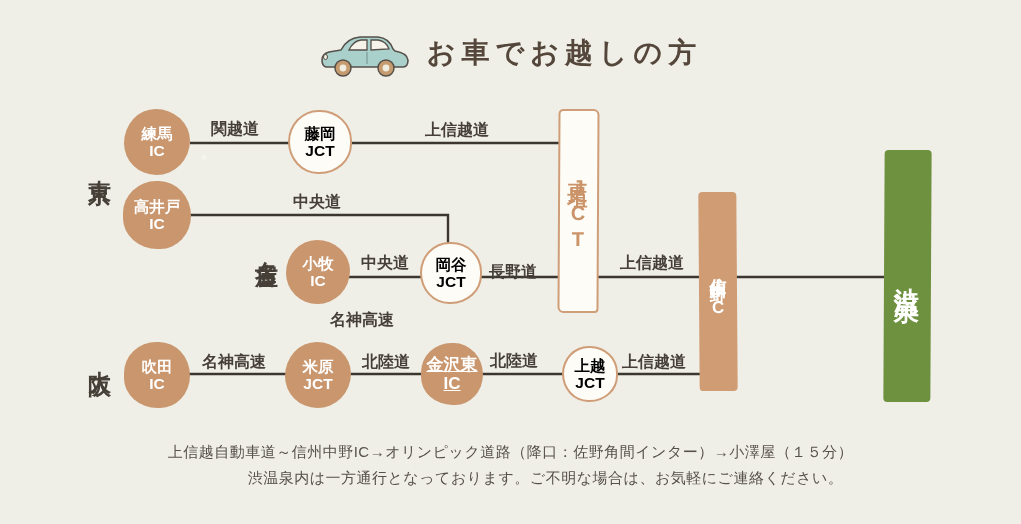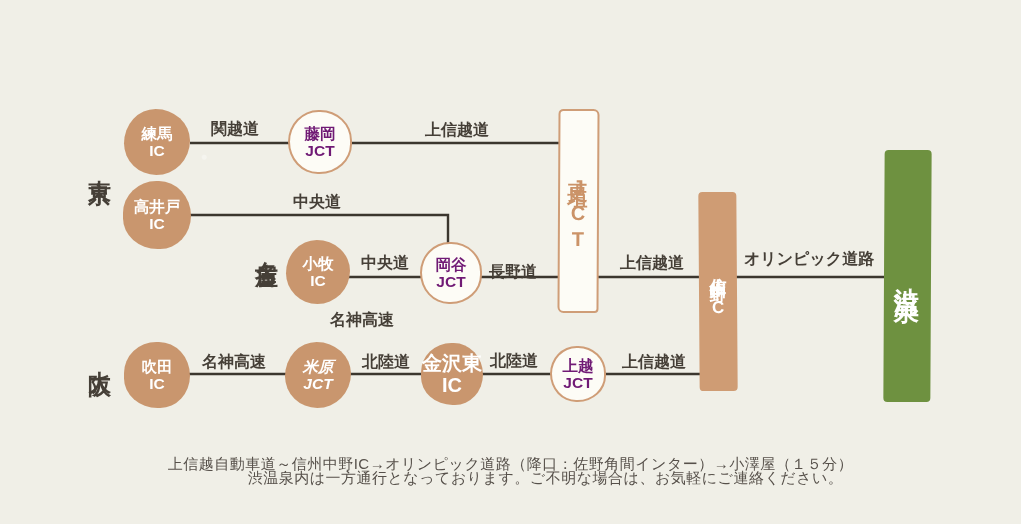--- a/index.html
+++ b/index.html
@@ -17,21 +17,21 @@
     color:#54463a; letter-spacing:6px; }
 
   svg.routes { position:absolute; left:0; top:0; }
   .rline { stroke:#3b362e; stroke-width:2.4; fill:none; }
 
   .node { position:absolute; display:flex; flex-direction:column; align-items:center;
     justify-content:center; text-align:center; line-height:1.12; font-weight:700;
     font-size:15.5px; box-sizing:border-box; }
   .node.fill { background:#c9966e; color:#fff; border-radius:48% 52% 51% 49% / 52% 48% 52% 48%; }
   .node.fill.alt { border-radius:51% 49% 47% 53% / 49% 53% 51% 47%; }
-  .node.outline { background:#fdfcf6; border:2px solid #cf9d77; color:#701a75;
+  .node.outline { background:#fdfcf6; border:2px solid #cf9d77; color:#000000;
     border-radius:49% 51% 52% 48% / 51% 49% 48% 52%; }
 
   .vrect { position:absolute; writing-mode:vertical-rl; text-orientation:upright;
     display:flex; align-items:center; justify-content:center; box-sizing:border-box; }
   .vrect.koshoku { background:#fdfcf6; border:2px solid #cf9d77; color:#cb9368;
     font-weight:700; font-size:20px; letter-spacing:4px; border-radius:5px 6px 4px 6px; transform:rotate(.3deg); }
   .vrect.shinshu { background:#cf9c74; color:#fff; font-size:17px; font-weight:600;
     letter-spacing:3px; border-radius:4px; transform:rotate(-.4deg); }
   .vrect.shibu { background:#6e9140; color:#fff; font-weight:700; font-size:25px;
     letter-spacing:6px; border-radius:4px; transform:rotate(.3deg); }
@@ -43,41 +43,54 @@
     text-align:center; white-space:nowrap; }
 
   .notes { position:absolute; left:0; width:100%; text-align:center;
     color:#56504a; font-size:15px; letter-spacing:.5px; }
 </style>
 </head>
 <body>
 
 <div class="stage">
 
+  <div class="header">
+    <svg width="92" height="54" viewBox="0 0 92 54">
+      <path d="M7 41 Q3 40 3 34 Q3 28 10 26 L22 24 Q28 12 41 11 L59 11 Q70 12 74 23 L76 25 Q88 27 89 34 Q89 41 84 41 Z" fill="#a9d0ca" stroke="#55504a" stroke-width="1.6" stroke-linejoin="round"></path>
+      <path d="M30 24 Q34 15 42 14 L48 14 L48 24 Z" fill="#f6f3ea" stroke="#55504a" stroke-width="1.3"></path>
+      <path d="M52 14 L59 14 Q67 15 70 23 L52 24 Z" fill="#f6f3ea" stroke="#55504a" stroke-width="1.3"></path>
+      <path d="M48 26 V38" stroke="#7b9a94" stroke-width="1.2"></path>
+      <circle cx="24" cy="42" r="8" fill="#c59b6f" stroke="#55504a" stroke-width="1.5"></circle>
+      <circle cx="24" cy="42" r="3.4" fill="#f1ece0"></circle>
+      <circle cx="67" cy="42" r="8" fill="#c59b6f" stroke="#55504a" stroke-width="1.5"></circle>
+      <circle cx="67" cy="42" r="3.4" fill="#f1ece0"></circle>
+      <ellipse cx="6.5" cy="31" rx="2" ry="2.6" fill="#f1ece0" stroke="#55504a" stroke-width="1"></ellipse>
+    </svg>
+    <div class="title">お車でお越しの方</div>
+  </div>
 
   <svg class="routes" width="1021" height="524" viewBox="0 0 1021 524">
     <path class="rline" d="M190 143 H559"></path>
     <path class="rline" d="M190 215 H448 V252"></path>
     <path class="rline" d="M318 277 H560"></path>
     <path class="rline" d="M596 277 H700"></path>
     <path class="rline" d="M736 277 H886"></path>
     <path class="rline" d="M157 374 H700"></path>
   </svg>
 
   <div class="region" style="left:85px; top:161px;">東京</div>
   <div class="region" style="left:252px; top:242px;">名古屋</div>
   <div class="region" style="left:85px; top:352px;">大阪</div>
 
   <div class="road" style="left:185px; top:119px; width:100px;">関越道</div>
   <div class="road" style="left:397px; top:120px; width:120px;">上信越道</div>
   <div class="road" style="left:267px; top:192px; width:100px;">中央道</div>
   <div class="road" style="left:335px; top:253px; width:100px;">中央道</div>
   <div class="road" style="left:463px; top:262px; width:100px;">長野道</div>
   <div class="road" style="left:592px; top:253px; width:120px;">上信越道</div>
-  <div class="road" style="left:729px; top:249px; width:160px;">オリンピック道路</div>
   <div class="road" style="left:312px; top:310px; width:100px;">名神高速</div>
   <div class="road" style="left:184px; top:352px; width:100px;">名神高速</div>
   <div class="road" style="left:336px; top:352px; width:100px;">北陸道</div>
   <div class="road" style="left:464px; top:351px; width:100px;">北陸道</div>
   <div class="road" style="left:594px; top:352px; width:120px;">上信越道</div>
 
   <div class="node fill" style="left:124px; top:109px; width:66px; height:66px;align-items:center;">
     <span>練馬</span>
     <span>IC</span>
   </div>
@@ -94,33 +107,33 @@
     <span>IC</span>
   </div>
   <div class="node outline" style="left:420px; top:242px; width:62px; height:62px;">
     <span>岡谷</span>
     <span>JCT</span>
   </div>
   <div class="node fill alt" style="left:124px; top:342px; width:66px; height:66px;">
     <span>吹田</span>
     <span>IC</span>
   </div>
-  <div class="node fill" style="left:285px; top:342px; width:66px; height:66px;font-style:italic;">
+  <div class="node fill" style="left:285px; top:342px; width:66px; height:66px;">
     <span>米原</span>
     <span>JCT</span>
   </div>
-  <div class="node fill alt" style="left:421px; top:343px; width:62px; height:62px; font-size:20px;">
+  <div class="node fill alt" style="left:421px; top:343px; width:62px; height:62px; font-size:17px;text-decoration:underline;">
     <span>金沢東</span>
     <span>IC</span>
   </div>
-  <div class="node outline" style="left:550px; top:346px; width:56px; height:56px;">
+  <div class="node outline" style="left:562px; top:346px; width:56px; height:56px;">
     <span>上越</span>
     <span>JCT</span>
   </div>
 
   <div class="vrect koshoku" style="left:558px; top:109px; width:41px; height:204px;">更埴JCT</div>
   <div class="vrect shinshu" style="left:699px; top:192px; width:38px; height:199px;">信州中野IC</div>
   <div class="vrect shibu" style="left:884px; top:150px; width:47px; height:252px;">渋温泉</div>
 
-  <div class="notes" style="top:443px;margin-top:12px;">上信越自動車道～信州中野IC→オリンピック道路（降口：佐野角間インター）→小澤屋（１５分）</div>
+  <div class="notes" style="top:443px;">上信越自動車道～信州中野IC→オリンピック道路（降口：佐野角間インター）→小澤屋（１５分）</div>
   <div class="notes" style="top:469px;margin-left:35px;">渋温泉内は一方通行となっております。ご不明な場合は、お気軽にご連絡ください。</div>
 
 </div>
 
 </body></html>

